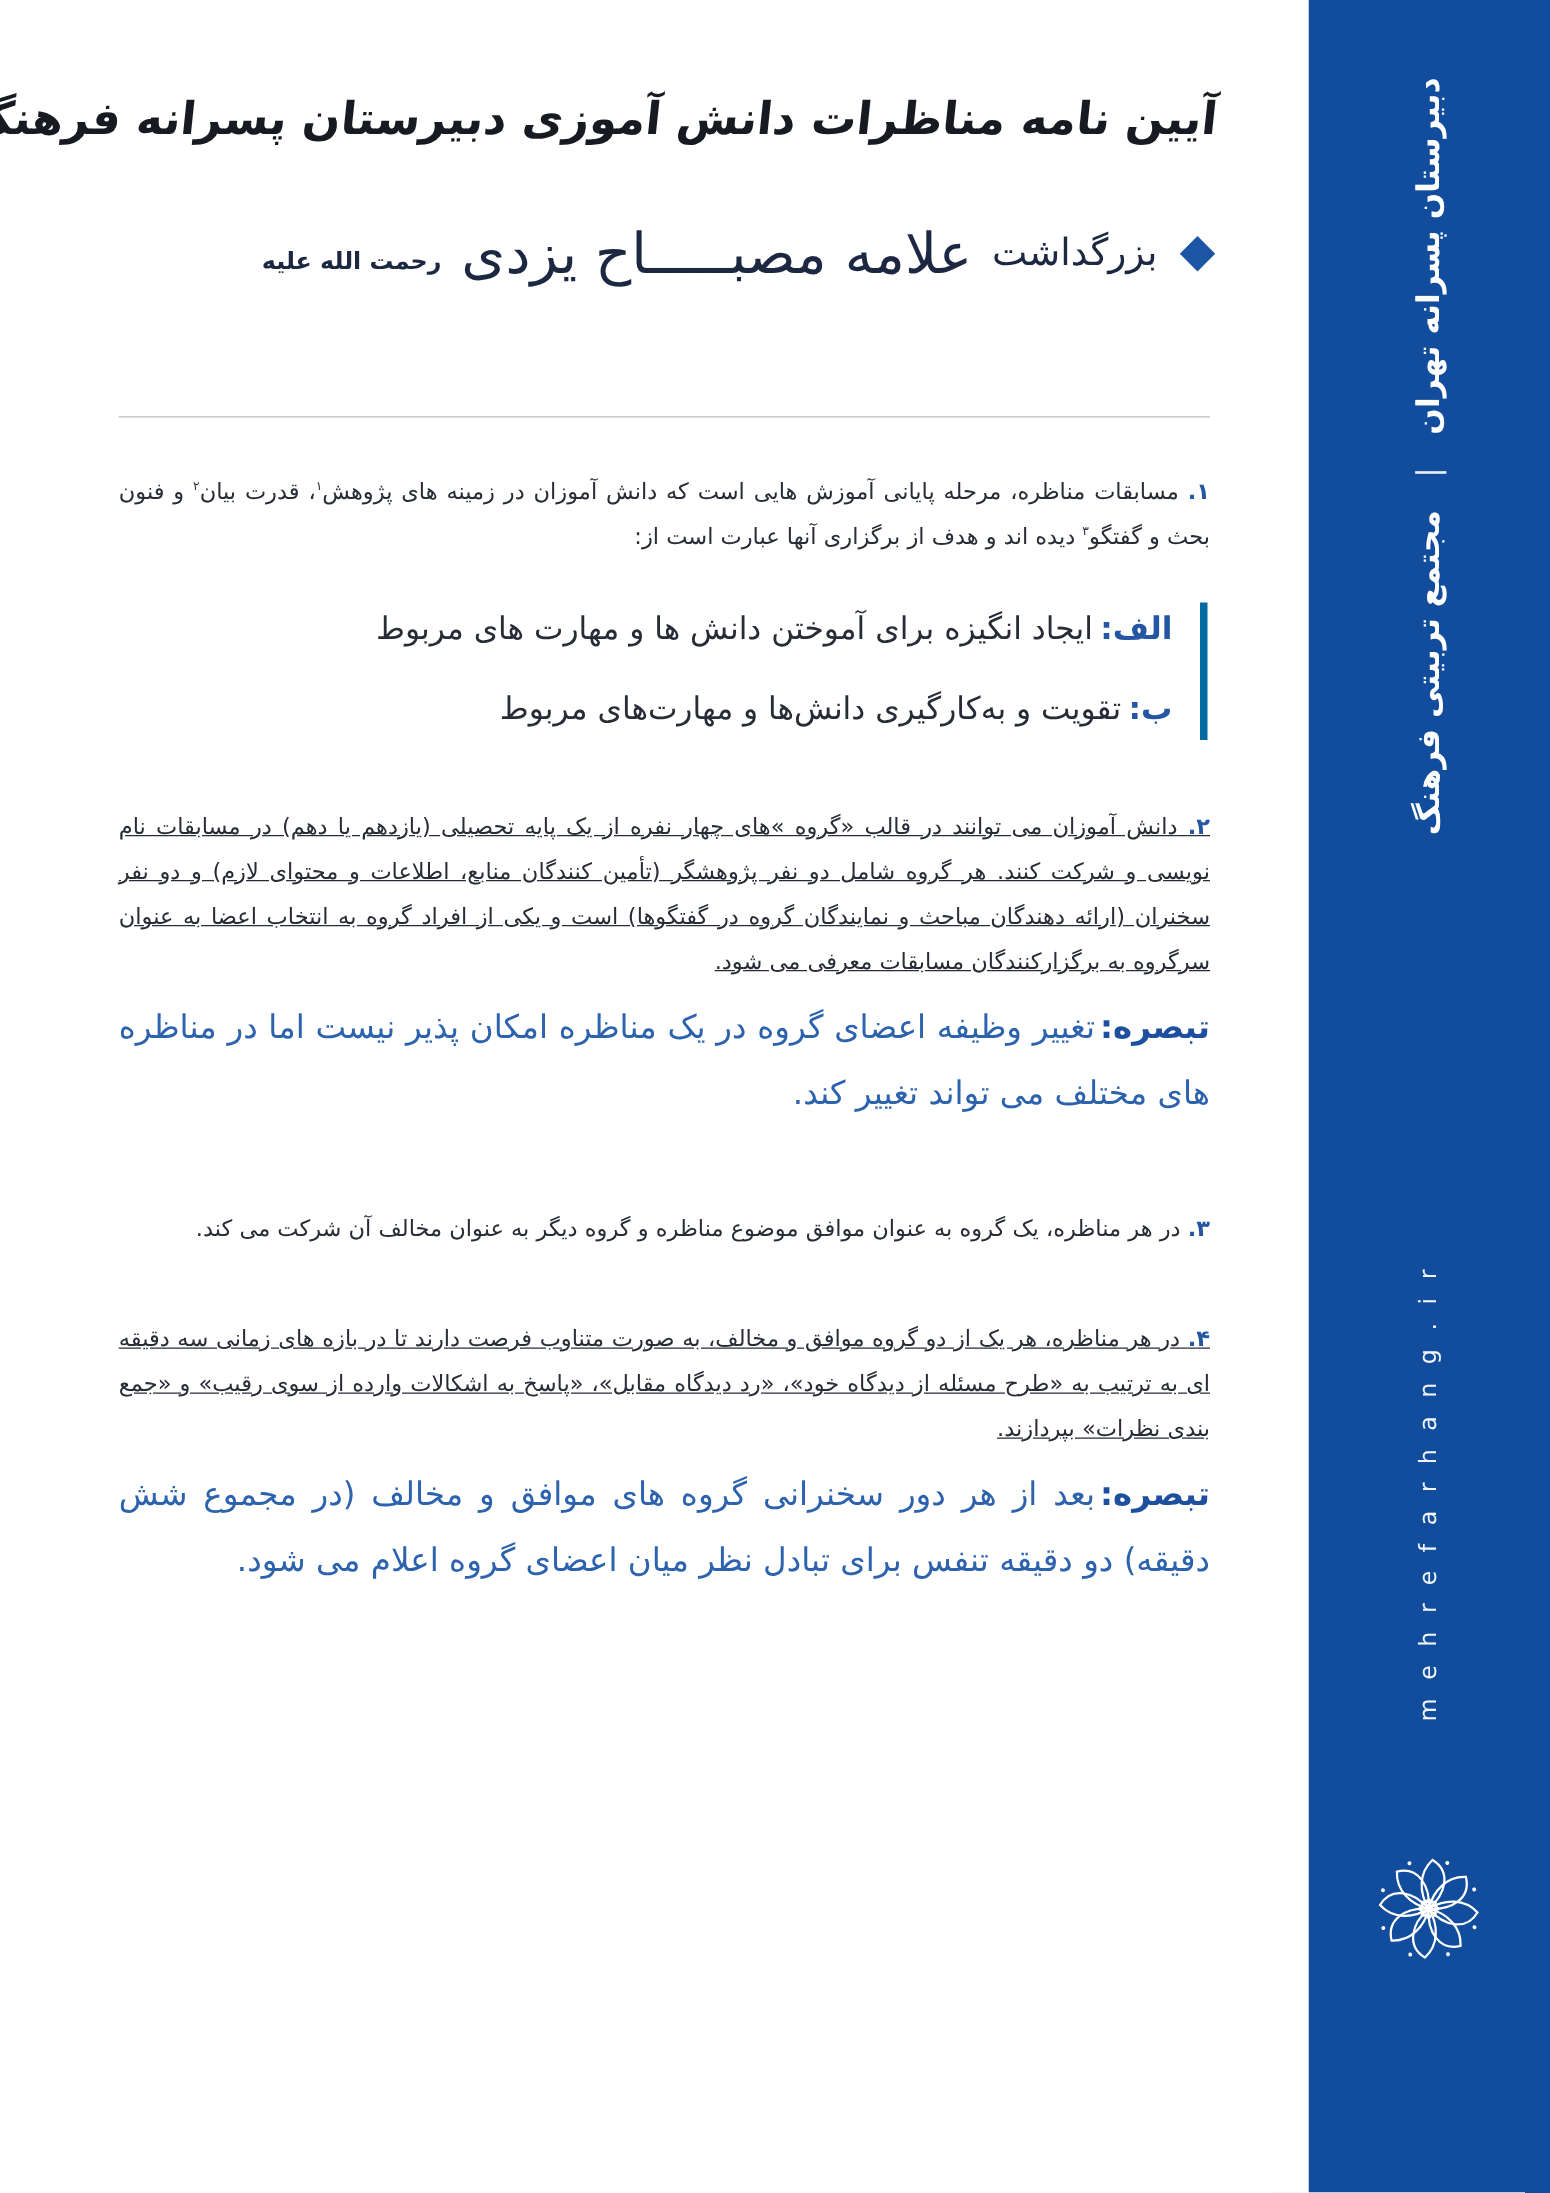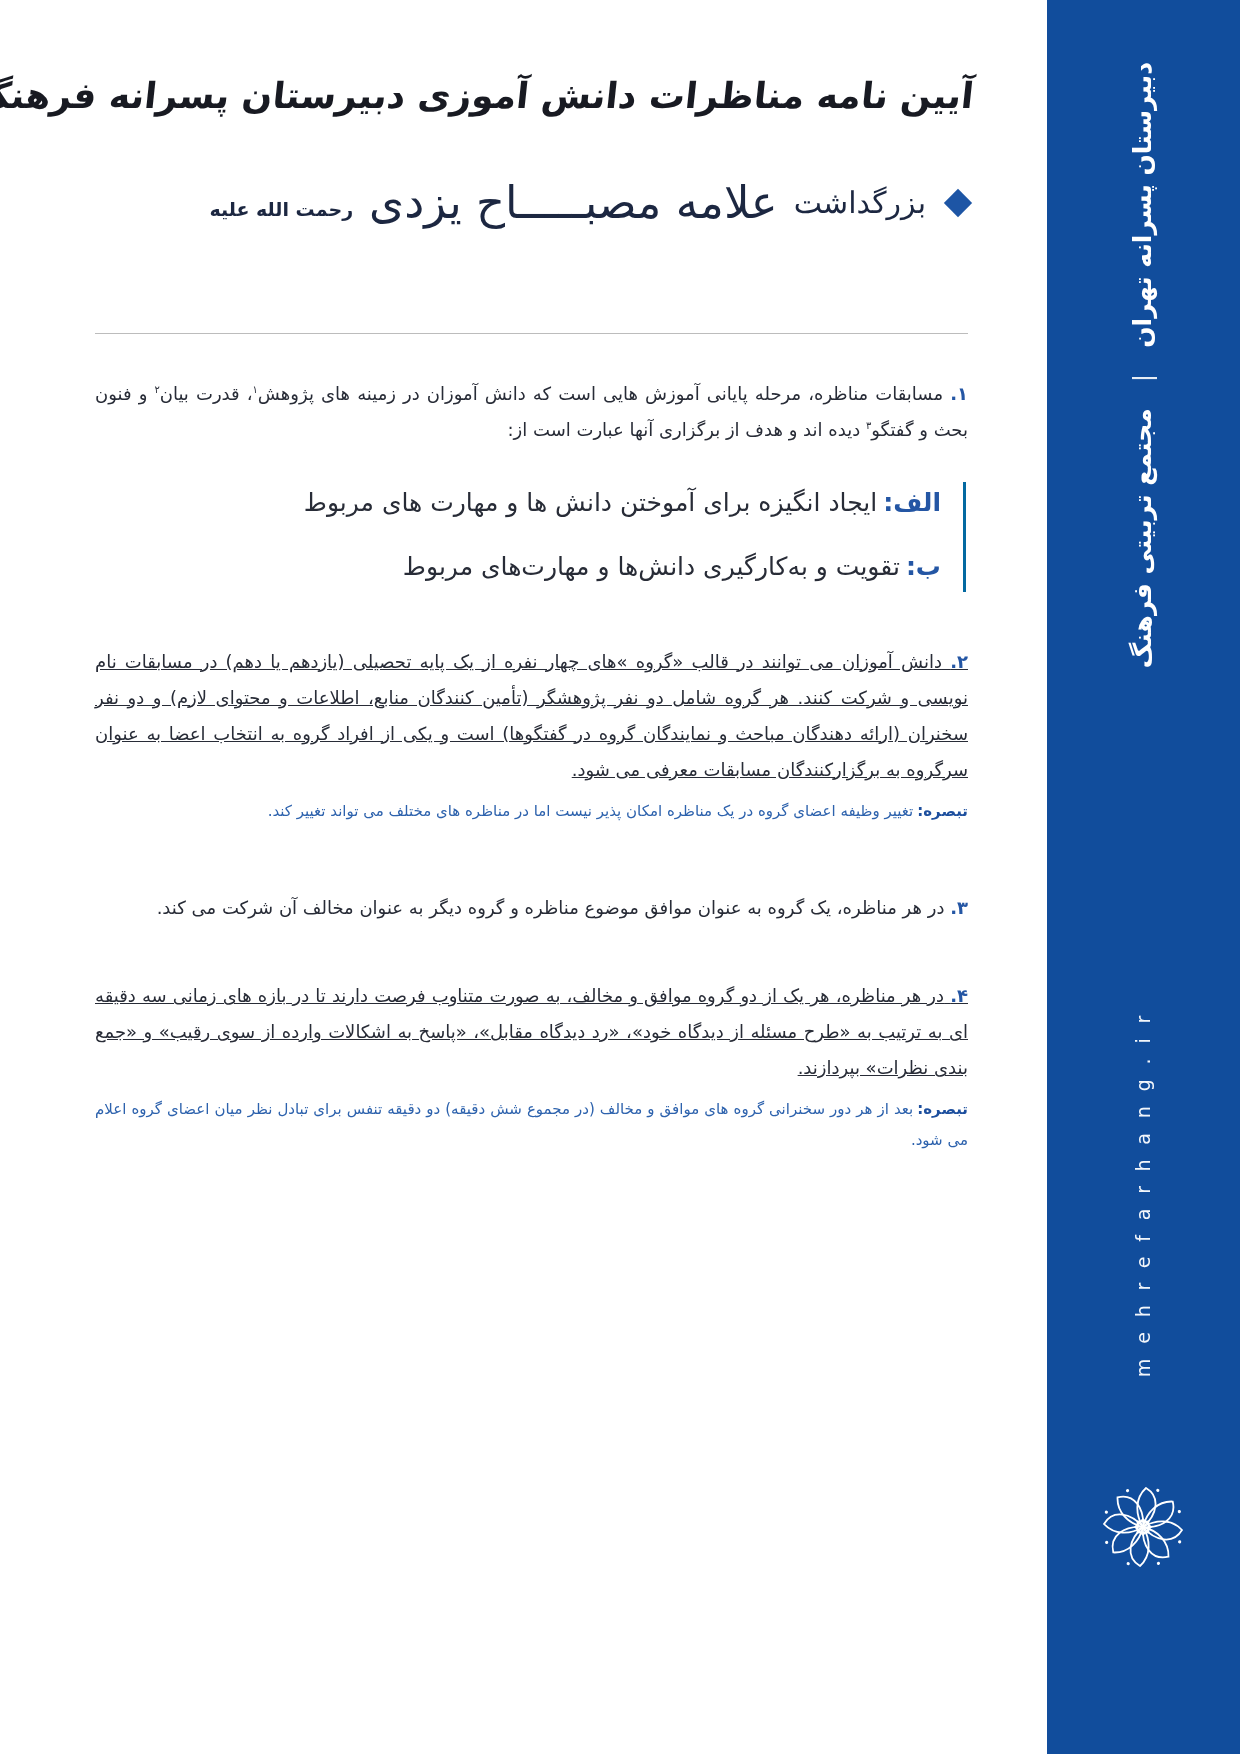--- a/index.html
+++ b/index.html
@@ -19,35 +19,35 @@
             white-space:nowrap;line-height:28px;}
   .side-logo{position:absolute;left:53px;top:1484px;width:86px;height:86px;}
   .side-logo svg{display:block;width:86px;height:86px;}
 
   
   .content{position:absolute;left:95px;top:0;width:873px;direction:rtl;color:#282c37;}
   .title{margin:42px 0 0;font-size:36px;line-height:108px;font-weight:700;color:#181a22;
          white-space:nowrap;text-align:right;transform:skewX(-6deg);transform-origin:right bottom;}
   .subtitle{margin-top:26px;display:flex;align-items:center;gap:16px;color:#1c2741;}
   .diamond{width:20px;height:20px;background:#1d55a5;transform:rotate(45deg);flex:0 0 auto;margin-left:6px;}
-  .sub-pre{font-size:30px;font-family:Liberation Serif, serif;}
+  .sub-pre{font-size:30px;}
   .sub-name{font-size:45px;font-weight:400;letter-spacing:-1px;}
   .sub-hon{font-size:19px;font-weight:700;align-self:flex-start;margin-top:22px;}
   .rule{border:none;border-top:1px solid #bcbcbc;margin:104px 0 0;}
 
   .para{margin:42px 0 0;font-size:18px;line-height:2.0;text-align:justify;text-align-last:right;}
   .para .num{color:#2456a4;font-weight:700;}
   .sup{font-size:0.55em;vertical-align:super;}
 
-  .goals{list-style:none;margin:34px 2px 0 0;padding:4px 22px 4px 0;border-right:3px solid #0369a1;}
+  .goals{list-style:none;margin:34px 2px 0 0;padding:4px 22px 4px 0;border-right:6px solid #0369a1;}
   .goals li{margin:0 0 30px;font-size:25px;line-height:1.35;}
   .goals li:last-child{margin-bottom:4px;}
   .goals .glabel{color:#2456a4;font-weight:700;margin-left:6px;}
 
-  .note{margin:8px 0 0;font-size:15px;line-height:2.05;color:#2d62ad;text-align:justify;text-align-last:right;}
+  .note{margin:8px 0 0;font-size:26px;line-height:2.05;color:#2d62ad;text-align:justify;text-align-last:right;}
   .note .nlabel{color:#1d4f9e;font-weight:700;margin-left:4px;}
 
   .sp-lg{margin-top:64px;}
   .sp-md{margin-top:52px;text-decoration:underline;}
 </style>
 </head>
 <body>
 
 <div class="page">
 

